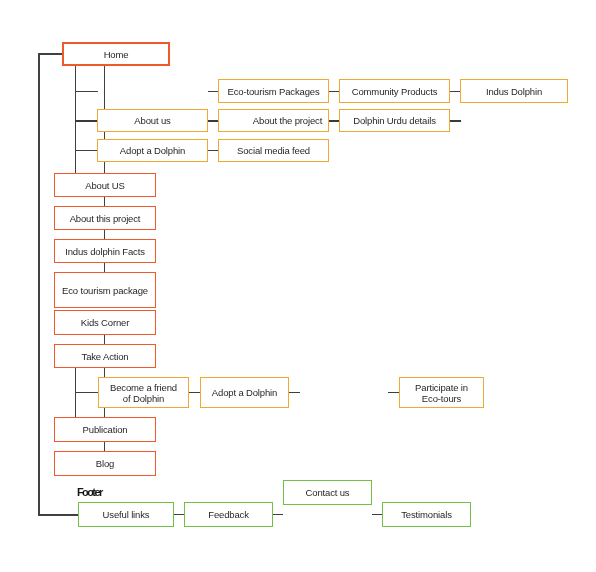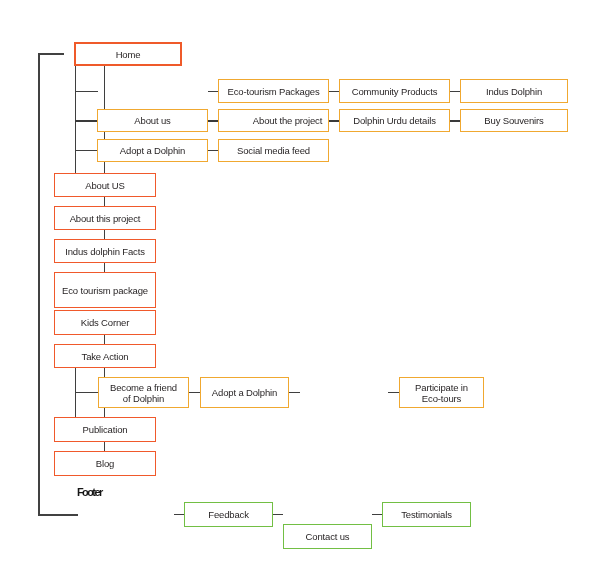--- a/index.html
+++ b/index.html
@@ -98,30 +98,29 @@
   <div class="line h" style="left:208px; top:150px; width:11px;"></div>
 
   <div class="line h" style="left:189px; top:392px; width:11px;"></div>
   <div class="line h" style="left:289px; top:392px; width:11px;"></div>
   <div class="line h" style="left:388px; top:392px; width:11px;"></div>
 
   <div class="line h" style="left:174px; top:514px; width:10px;"></div>
   <div class="line h" style="left:273px; top:514px; width:10px;"></div>
   <div class="line h" style="left:372px; top:514px; width:10px;"></div>
 
-  <div class="node redtop" style="left:62px; top:42px; width:108px; height:24px;margin-left:12px;">Home</div>
+  <div class="node redtop" style="left:62px; top:42px; width:108px; height:24px;">Home</div>
 
   <div class="node amber" style="left:218px; top:79px; width:111px; height:24px;">Eco-tourism Packages</div>
   <div class="node amber" style="left:339px; top:79px; width:111px; height:24px;">Community Products</div>
   <div class="node amber" style="left:460px; top:79px; width:108px; height:24px;">Indus Dolphin</div>
 
   <div class="node amber" style="left:97px; top:109px; width:111px; height:23px;">About us</div>
   <div class="node amber" style="left:218px; top:109px; width:111px; height:23px;padding-left:31px;">About the project</div>
   <div class="node amber" style="left:339px; top:109px; width:111px; height:23px;">Dolphin Urdu details</div>
-  <div class="node amber" style="left:460px; top:109px; width:108px; height:23px;">Buy Souvenirs</div>
 
   <div class="node amber" style="left:97px; top:139px; width:111px; height:23px;">Adopt a Dolphin</div>
   <div class="node amber" style="left:218px; top:139px; width:111px; height:23px;">Social media feed</div>
 
   <div class="node red" style="left:54px; top:173px; width:102px; height:24px;">About US</div>
   <div class="node red" style="left:54px; top:206px; width:102px; height:24px;">About this project</div>
   <div class="node red" style="left:54px; top:239px; width:102px; height:24px;">Indus dolphin Facts</div>
   <div class="node red" style="left:54px; top:272px; width:102px; height:36px;">Eco tourism package</div>
   <div class="node red" style="left:54px; top:310px; width:102px; height:25px;">Kids Corner</div>
   <div class="node red" style="left:54px; top:344px; width:102px; height:24px;">Take Action</div>
@@ -133,17 +132,18 @@
     <span>of Dolphin</span>
   </div>
   <div class="node amber" style="left:200px; top:377px; width:89px; height:31px;">Adopt a Dolphin</div>
   <div class="node amber" style="left:399px; top:377px; width:85px; height:31px; flex-direction:column;">
     <span>Participate in</span>
     <span>Eco-tours</span>
   </div>
 
   <div class="footer-label" style="left:77px; top:486px;">Footer</div>
 
+  <div class="node green" style="left:78px; top:502px; width:96px; height:25px;">Useful links</div>
   <div class="node green" style="left:184px; top:502px; width:89px; height:25px;">Feedback</div>
-  <div class="node green" style="left:283px; top:524px; width:89px; height:25px;text-align:center;">Contact us</div>
+  <div class="node green" style="left:283px; top:480px; width:89px; height:25px;text-align:center;">Contact us</div>
   <div class="node green" style="left:382px; top:502px; width:89px; height:25px;">Testimonials</div>
 
 </div>
 
 </body></html>

